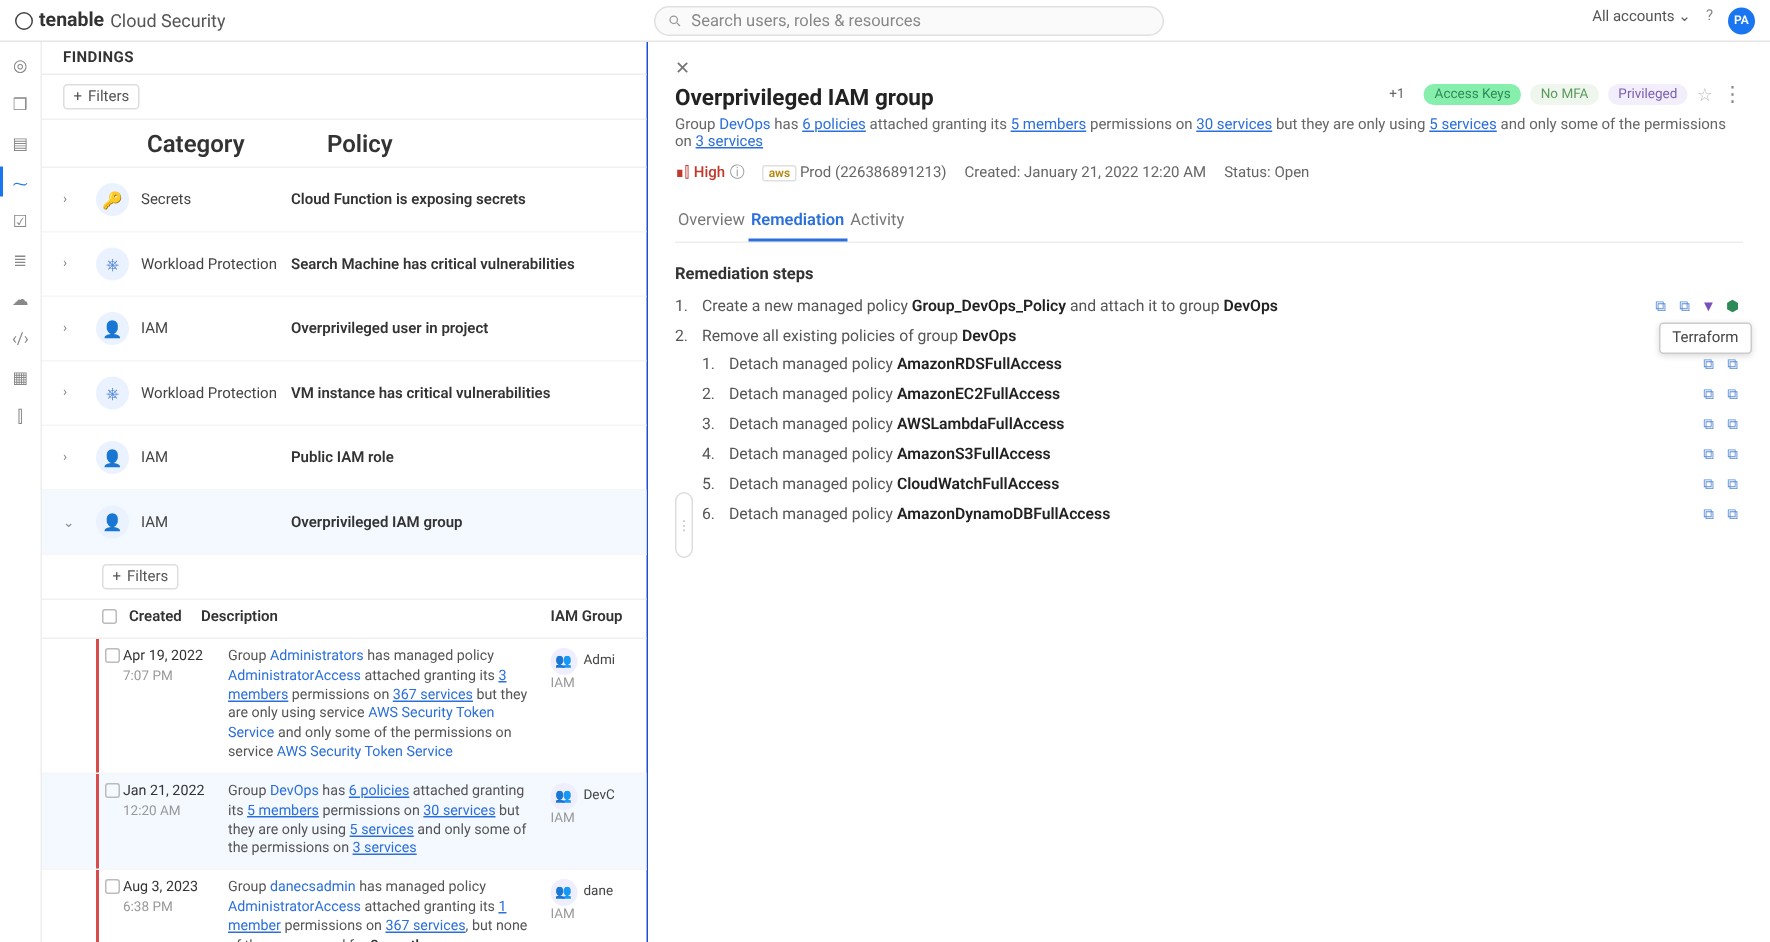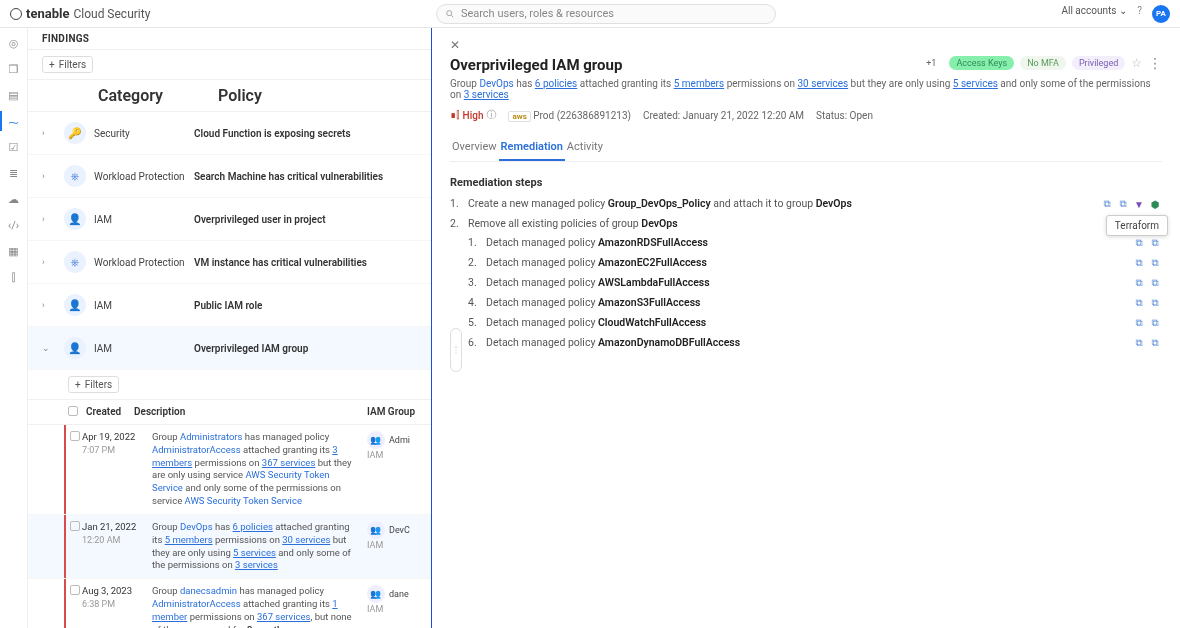--- a/index.html
+++ b/index.html
@@ -151,21 +151,21 @@
         </span>
     </div>
     <div class="col-header">
       <div class="col-cat" style="margin-left:30px;">Category</div>
       <div class="col-pol">Policy</div>
     </div>
 
     <div class="row">
       <span class="row-chevron">›</span>
       <span class="row-icon">🔑</span>
-      <span class="row-cat">Security</span>
+      <span class="row-cat">Secrets</span>
       <span class="row-pol">Cloud Function is exposing secrets</span>
     </div>
     <div class="row">
       <span class="row-chevron">›</span>
       <span class="row-icon">⎈</span>
       <span class="row-cat">Workload Protection</span>
       <span class="row-pol">Search Machine has critical vulnerabilities</span>
     </div>
     <div class="row">
       <span class="row-chevron">›</span>

